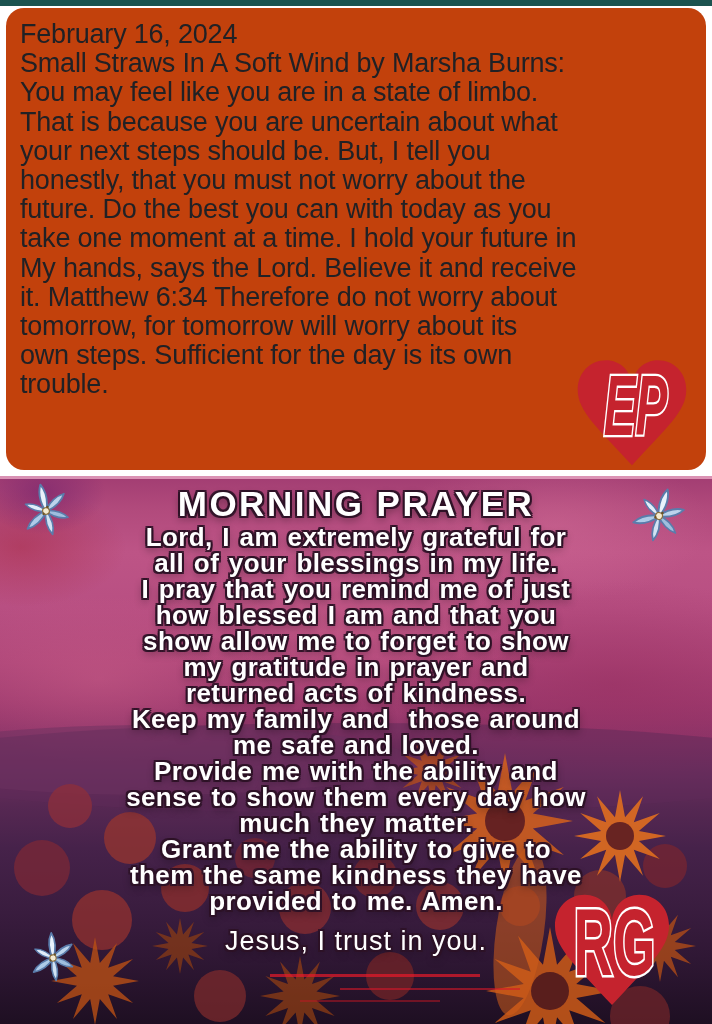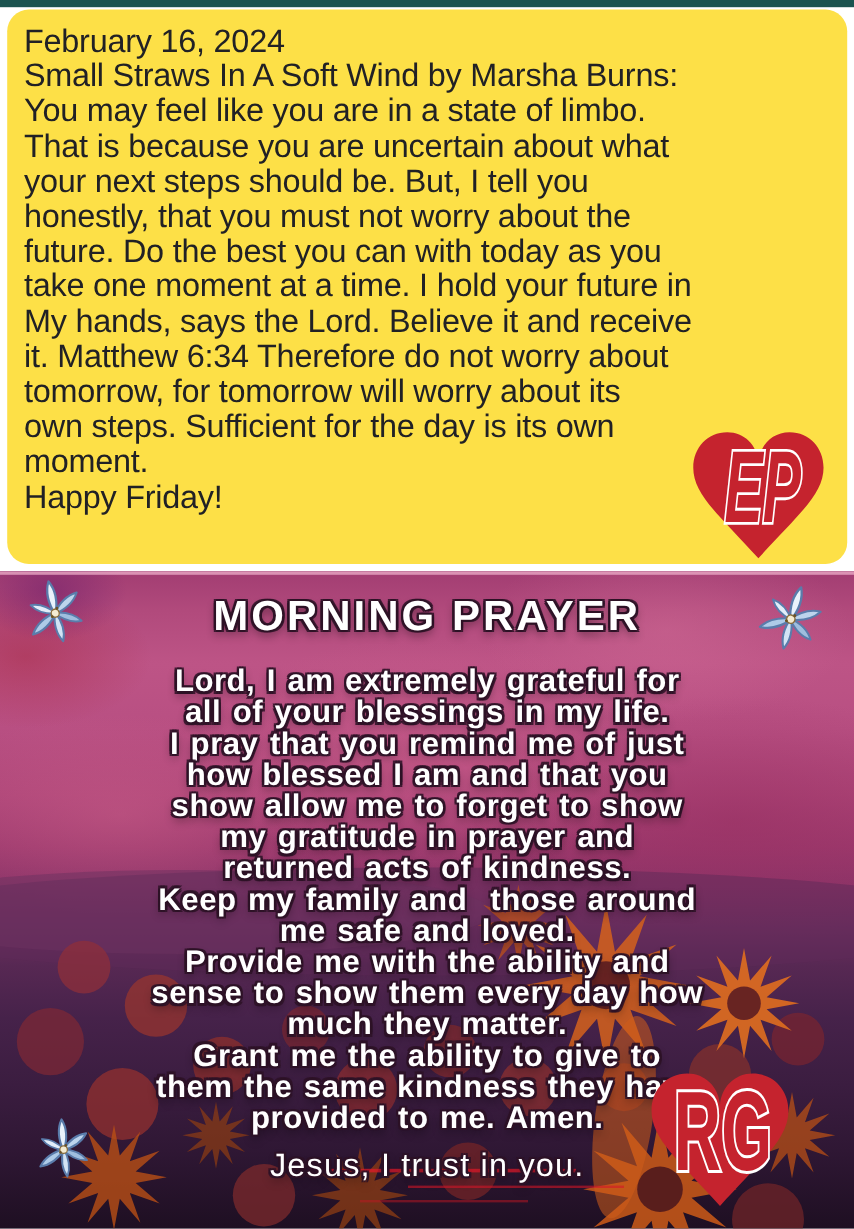--- a/index.html
+++ b/index.html
@@ -5,29 +5,29 @@
   html,body{margin:0;padding:0;}
   body{
     width:712px;height:1024px;position:relative;overflow:hidden;
     background:#ffffff;font-family:"Liberation Sans",sans-serif;
   }
   .top-bar{
     position:absolute;left:0;top:0;width:712px;height:6px;background:#1b534f;
   }
   .message-bubble{
     position:absolute;left:6px;top:8px;width:700px;height:462px;
-    box-sizing:border-box;background:#fde047;border-radius:18px;
+    box-sizing:border-box;background:#c2410c;border-radius:18px;
     padding:12px 14px;color:#212125;
   }
   .message-line{
     font-size:27px;line-height:29.2px;letter-spacing:-0.2px;white-space:pre-wrap;
   }
   .heart-sticker{position:absolute;z-index:30;}
   .heart-ep{left:570px;top:352px;width:124px;height:118px;font-style:italic;}
-  .heart-rg{left:536px;top:886px;width:128px;height:124px;}
+  .heart-rg{left:548px;top:886px;width:128px;height:124px;}
   .heart-sticker svg{width:100%;height:100%;display:block;}
   .prayer-image{
     position:absolute;left:0;top:476px;width:712px;height:548px;overflow:hidden;
     background:
       radial-gradient(90px 60px at 6% 3%, rgba(125,40,110,.75), transparent 70%),
       radial-gradient(150px 85px at 3% 13%, rgba(165,40,65,.5), transparent 70%),
       radial-gradient(220px 110px at 78% 9%, rgba(215,115,155,.4), transparent 70%),
       radial-gradient(280px 140px at 50% 28%, rgba(208,98,142,.45), transparent 70%),
       radial-gradient(250px 120px at 14% 37%, rgba(212,102,142,.38), transparent 70%),
       radial-gradient(320px 150px at 86% 38%, rgba(150,45,95,.5), transparent 70%),
@@ -40,24 +40,24 @@
   .outlined{
     color:#ffffff;
     text-shadow:
       -2px -2px 0 rgba(45,18,38,.85), 2px -2px 0 rgba(45,18,38,.85),
       -2px 2px 0 rgba(45,18,38,.85), 2px 2px 0 rgba(45,18,38,.85),
       0 -2px 0 rgba(45,18,38,.85), 0 2px 0 rgba(45,18,38,.85),
       -2px 0 0 rgba(45,18,38,.85), 2px 0 0 rgba(45,18,38,.85),
       0 4px 8px rgba(0,0,0,.45);
   }
   .prayer-title{
-    position:relative;z-index:10;margin-top:18px;text-align:center;
+    position:relative;z-index:10;margin-top:8px;text-align:center;
     font-size:35px;font-weight:800;letter-spacing:2.5px;
   }
-  .prayer-lines{position:relative;z-index:10;margin-top:20px;}
+  .prayer-lines{position:relative;z-index:10;}
   .prayer-line{
     text-align:center;font-size:26px;line-height:26px;font-weight:700;
     letter-spacing:.4px;word-spacing:2px;white-space:pre-wrap;
   }
   .prayer-closing{
     position:relative;z-index:10;margin-top:13px;text-align:center;
     font-size:27px;line-height:28px;font-weight:400;letter-spacing:1px;
   }
   .lily{position:absolute;z-index:12;}
   .lily svg{display:block;}
@@ -76,22 +76,21 @@
   <div class="message-line">You may feel like you are in a state of limbo.</div>
   <div class="message-line">That is because you are uncertain about what</div>
   <div class="message-line">your next steps should be. But, I tell you</div>
   <div class="message-line">honestly, that you must not worry about the</div>
   <div class="message-line">future. Do the best you can with today as you</div>
   <div class="message-line">take one moment at a time. I hold your future in</div>
   <div class="message-line">My hands, says the Lord. Believe it and receive</div>
   <div class="message-line">it. Matthew 6:34 Therefore do not worry about</div>
   <div class="message-line">tomorrow, for tomorrow will worry about its</div>
   <div class="message-line">own steps. Sufficient for the day is its own</div>
-  <div class="message-line">moment.</div>
-  <div class="message-line">Happy Friday!</div>
+  <div class="message-line">trouble.</div>
 </div>
 
 <div class="heart-sticker heart-ep">
   <svg viewBox="0 0 100 100">
     <path d="M50,28 C49,16 40,7 28,7 C14,7 4,18 4,32 C4,51 22,65 50,96 C78,65 96,51 96,32 C96,18 86,7 72,7 C60,7 51,16 50,28 Z" fill="#c5232e"></path>
     <text x="53" y="70" text-anchor="middle" font-family="Liberation Sans, sans-serif" font-weight="700" font-size="72" fill="#c5232e" stroke="#ffffff" stroke-width="4" paint-order="stroke" textLength="54" lengthAdjust="spacingAndGlyphs">EP</text>
   </svg>
 </div>
 
 <div class="prayer-image">

